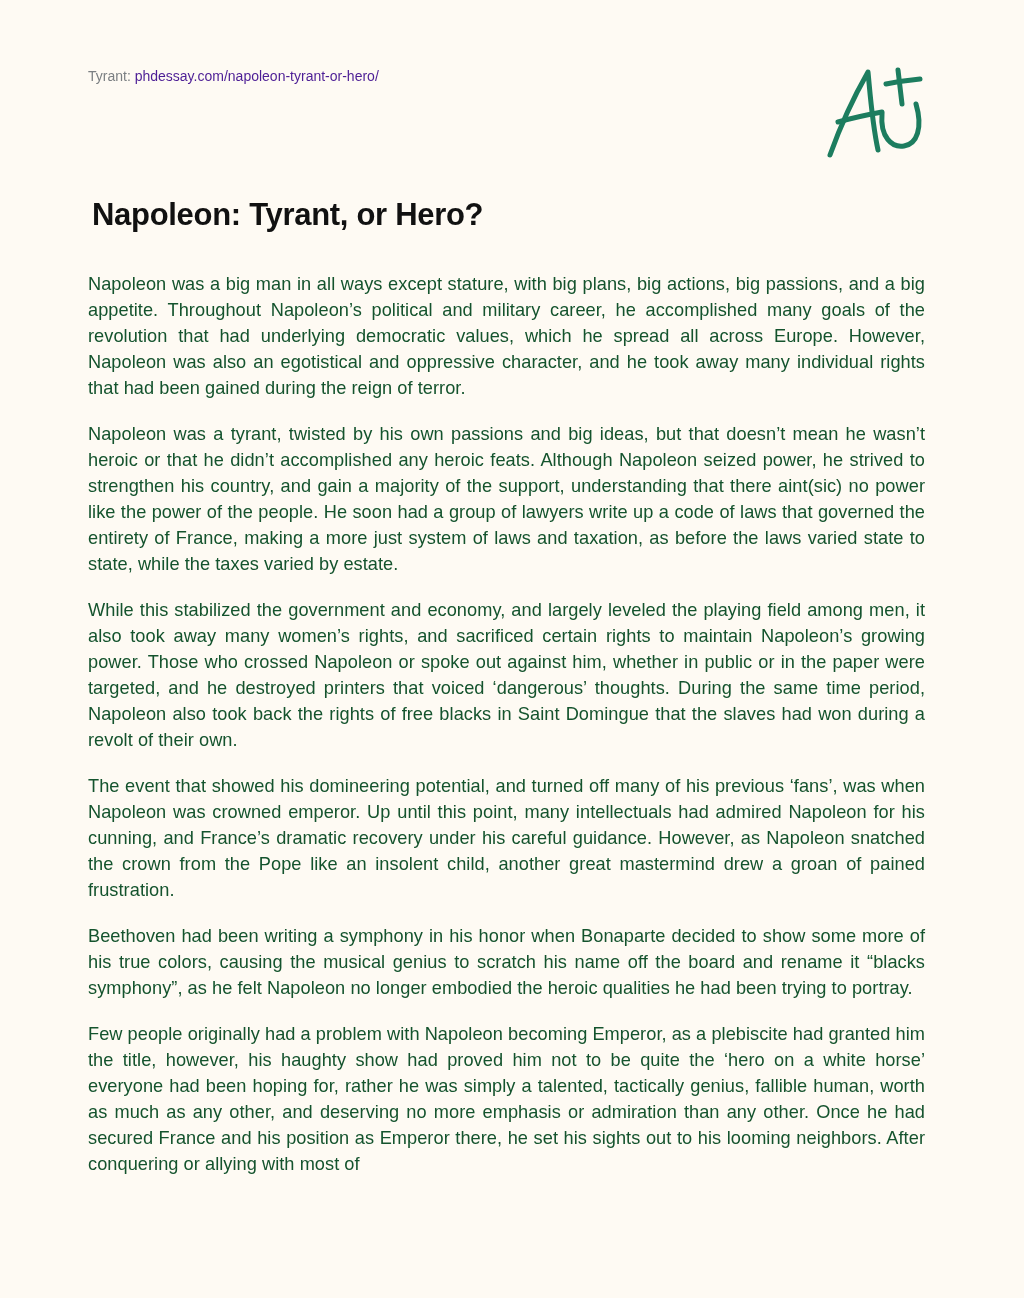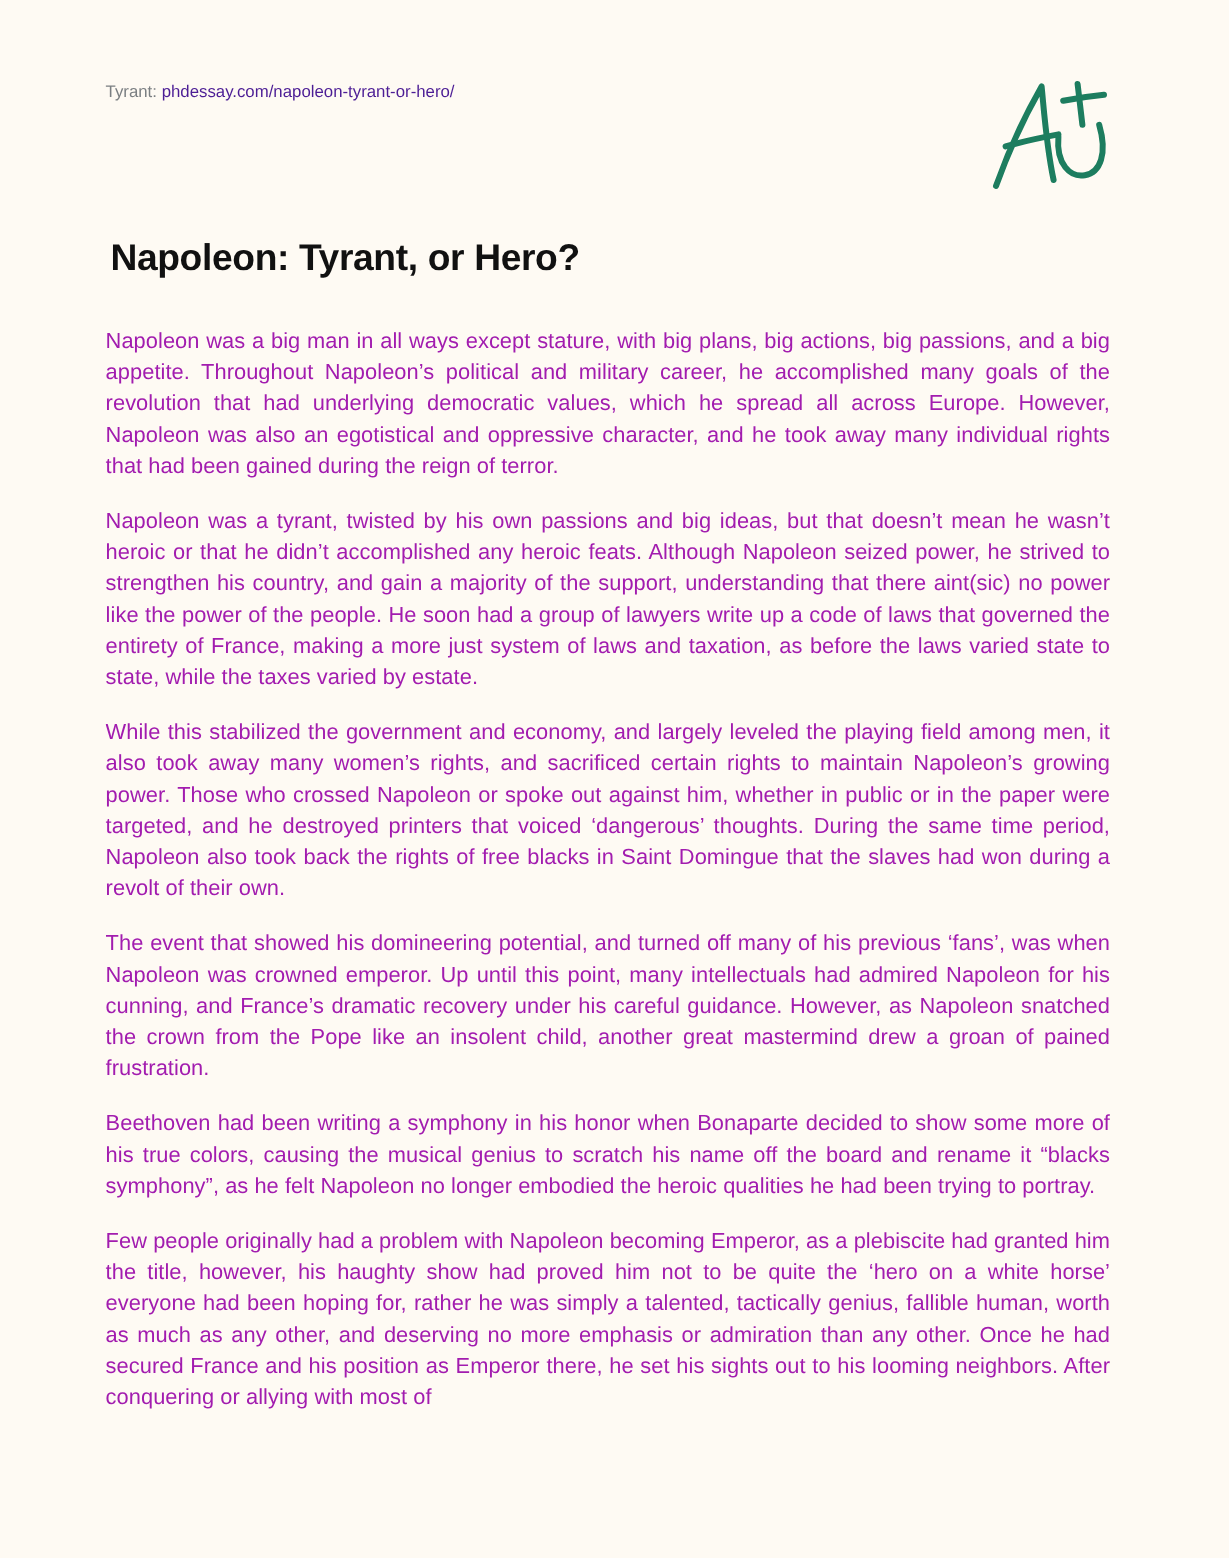--- a/index.html
+++ b/index.html
@@ -63,21 +63,21 @@
       top: 271px;
       width: 848px;
       height: 979px;
       overflow: hidden;
     }
     .body-wrap p {
       margin: 0 11px 20px 0;
       font-size: 18.2px;
       line-height: 26px;
       text-align: justify;
-      color: #a21caf;
+      color: #14532d;
       letter-spacing: 0.05px;
     }
   </style>
 </head>
 <body>
 
 <div class="header">
   <div class="source">
     <span>Tyrant:</span>
     <a>phdessay.com/napoleon-tyrant-or-hero/</a>

